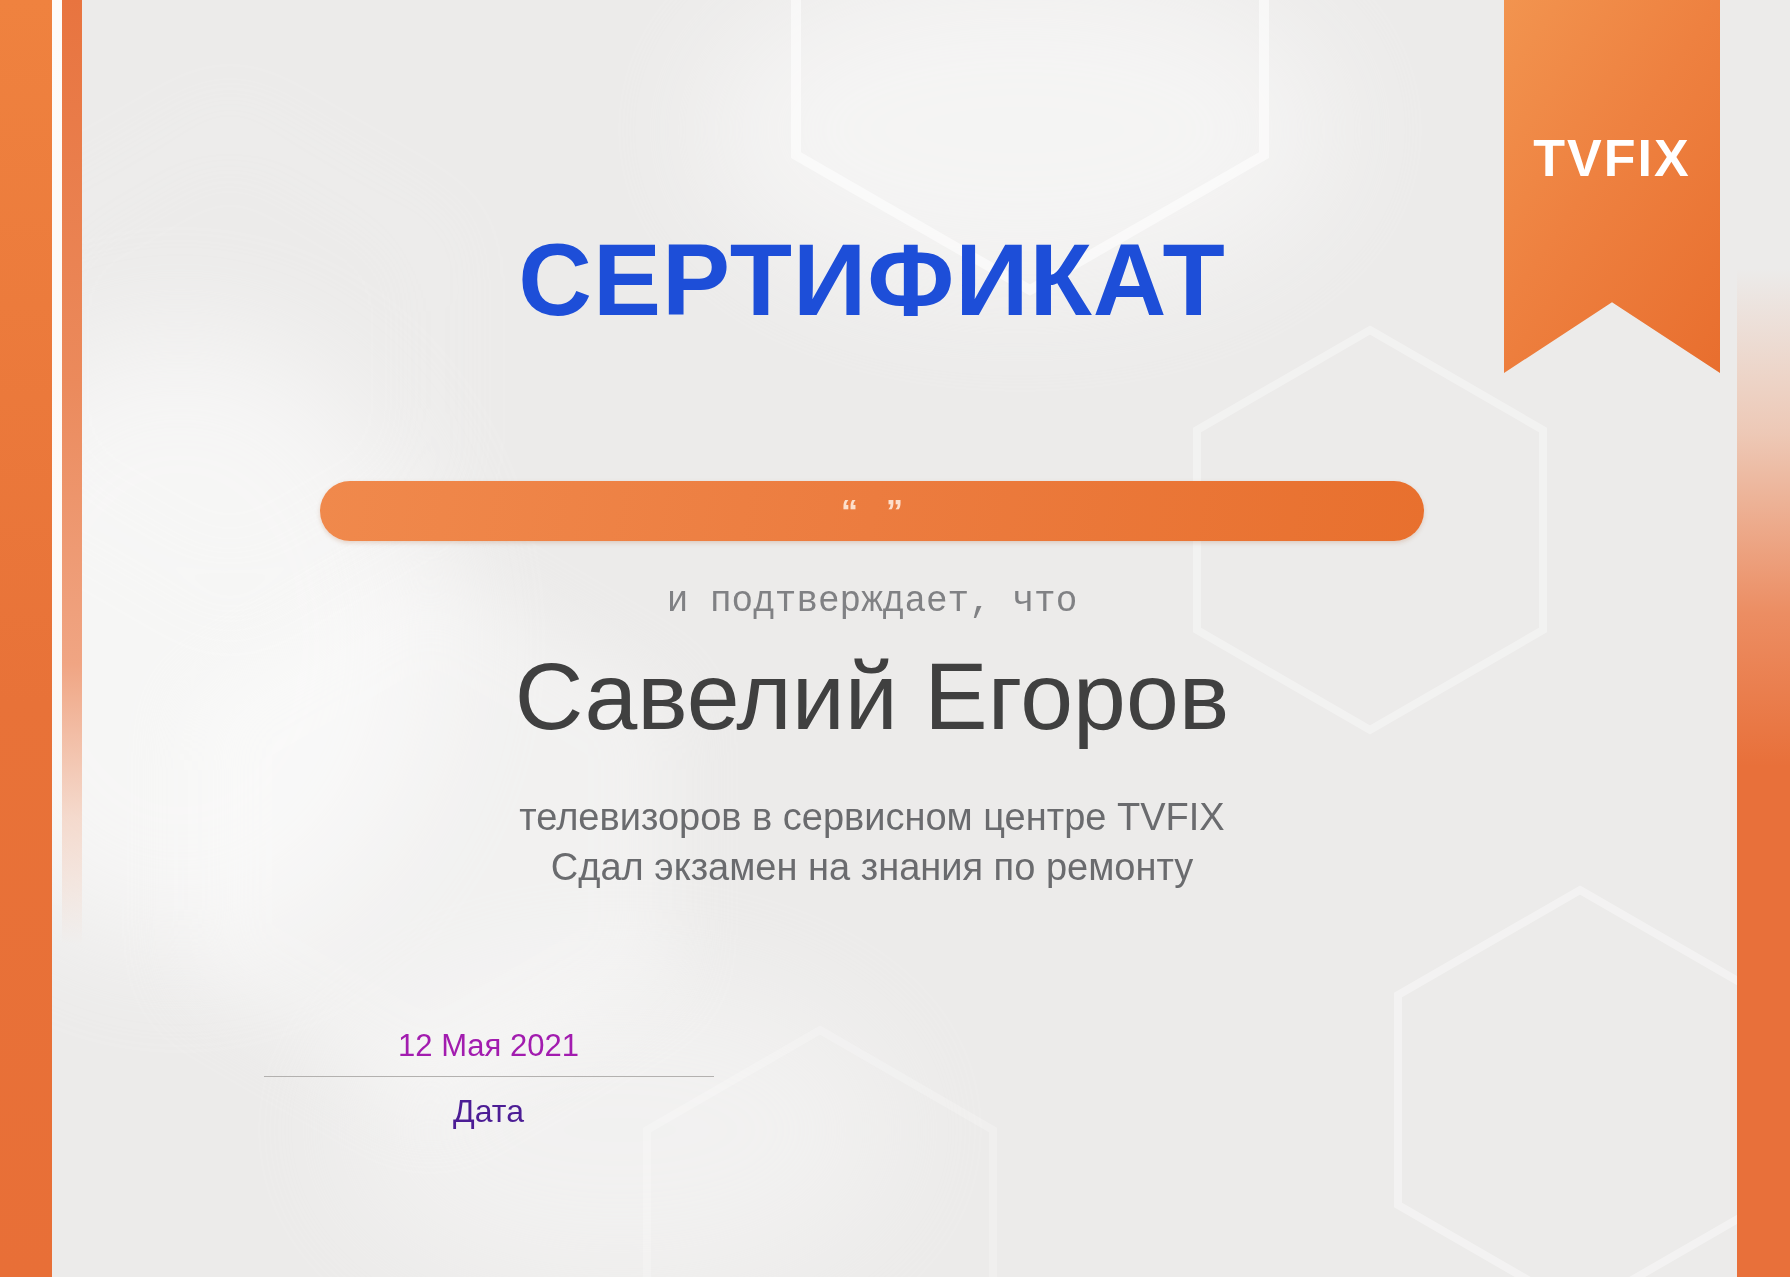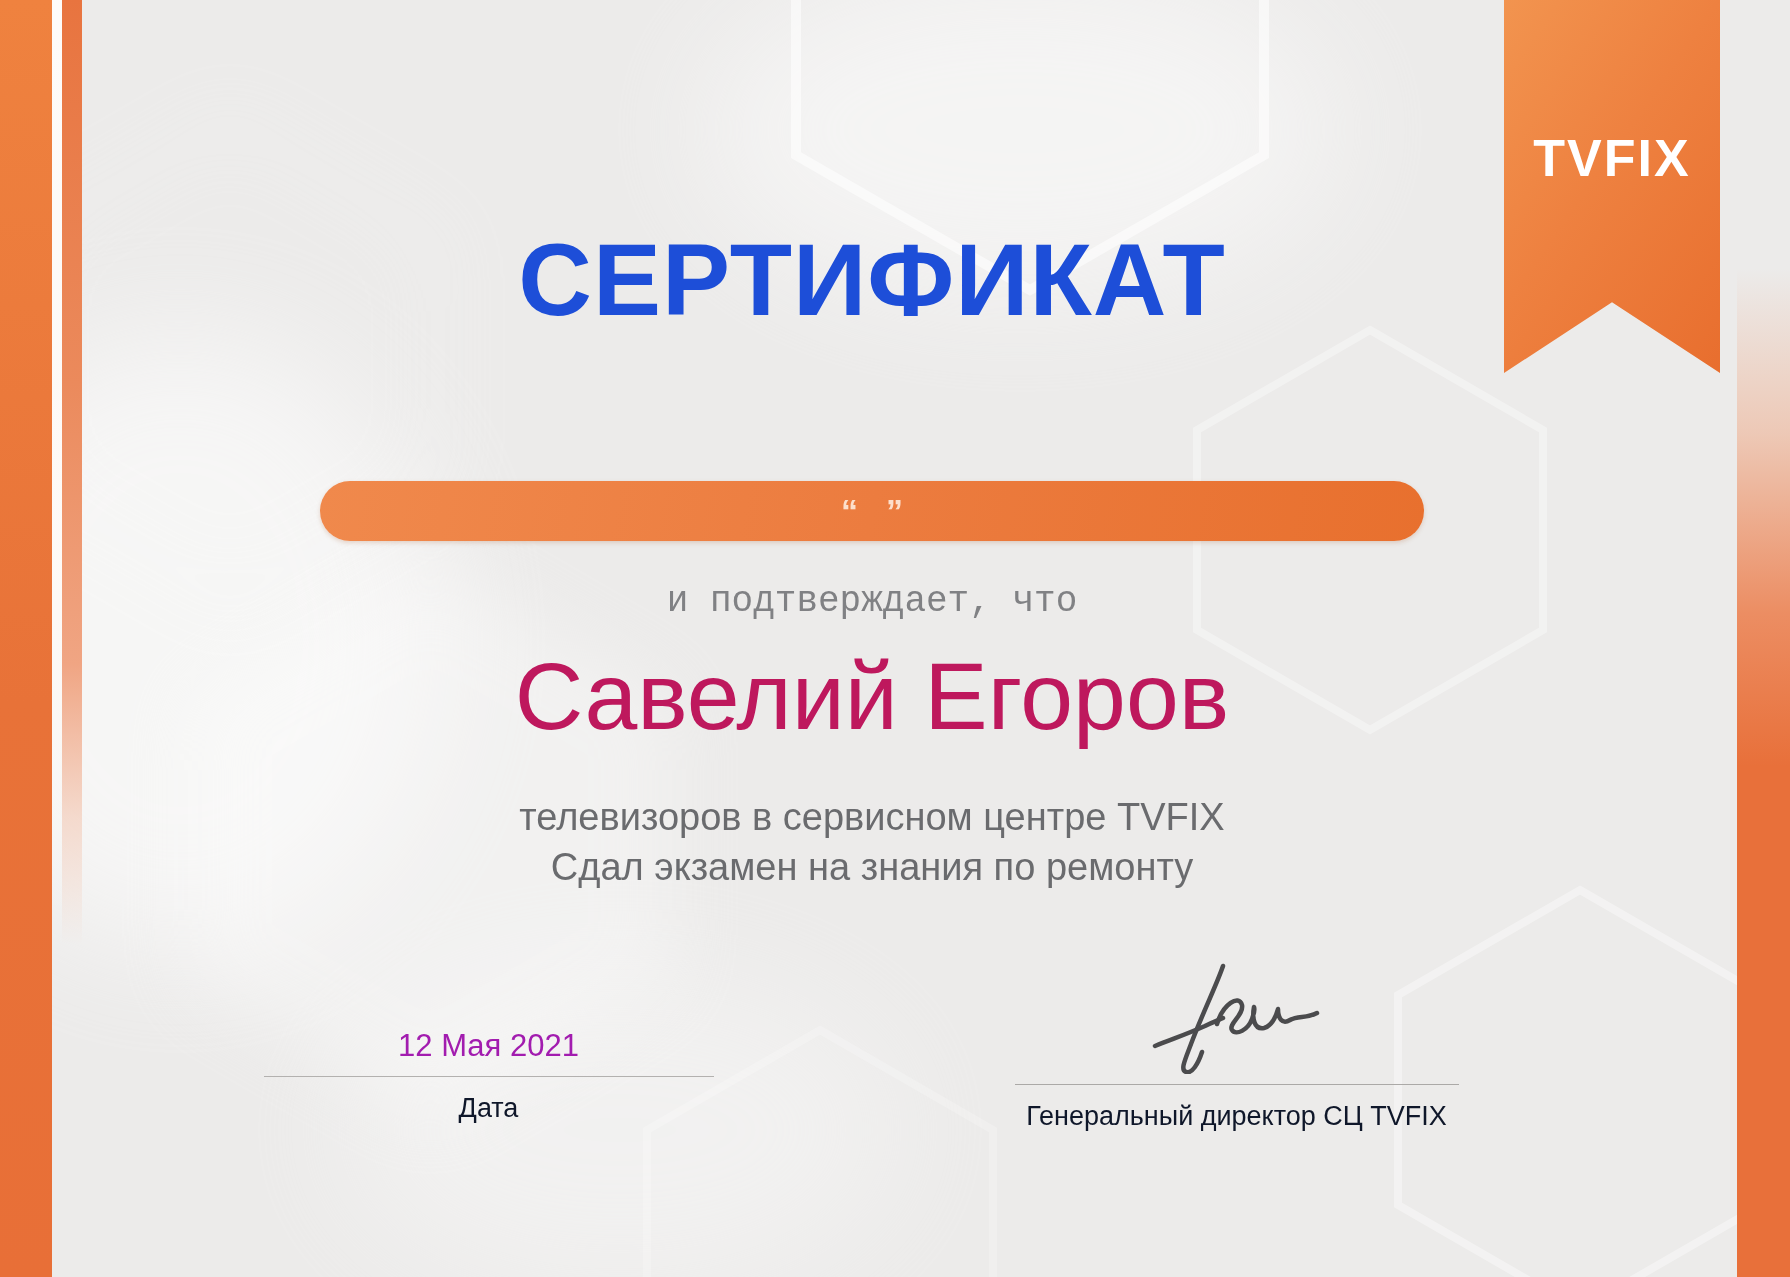--- a/index.html
+++ b/index.html
@@ -67,35 +67,35 @@
   }
   .badge .q{color:rgba(255,240,228,.85);font-size:34px;font-weight:700;}
   .badge .q.open{margin-right:14px;}
   .badge .q.close{margin-left:14px;}
   .confirm{
     top:581px;
     font-size:36px;color:#808184;font-family:Liberation Mono, monospace;
   }
   .name{
     top:642px;margin:0;
-    font-size:95px;font-weight:500;color:#be185d;
+    font-size:95px;font-weight:500;color:#404040;
   }
   .desc{
     top:792px;
     font-size:38px;line-height:50px;color:#6a6b6e;
   }
 
   
   .sig-block{position:absolute;width:497px;text-align:center;}
   .date-block{left:240px;top:1028px;}
   .signature-block{left:988px;top:960px;}
   .sig-value{font-size:31px;color:#a21caf;}
   .sig-line{width:450px;margin:12px auto 0 auto;border-top:1px solid #b3b1af;height:0;}
   .signature-block .sig-line{width:444px;border-top-color:#aba9a7;}
-  .sig-label{margin-top:16px;font-size:27px;color:#0f172a;}
+  .sig-label{margin-top:16px;font-size:32px;color:#4c1d95;}
   .sig-art{position:relative;height:112px;width:100%;}
   .sig-art svg{position:absolute;left:148px;top:2px;}
 </style>
 </head>
 <body>
 
 <div class="page">
 
   <svg class="bg-hex" width="1790" height="1277" viewBox="0 0 1790 1277">
     <defs>
@@ -145,27 +145,14 @@
     <div>телевизоров в сервисном центре TVFIX</div>
     <div>Сдал экзамен на знания по ремонту</div>
   </div>
 
   <div class="sig-block date-block">
     <div class="sig-value">12 Мая 2021</div>
     <div class="sig-line"></div>
     <div class="sig-label">Дата</div>
   </div>
 
-  <div class="sig-block signature-block">
-    <div class="sig-art">
-      <svg width="200" height="112" viewBox="0 0 170 112">
-        <g fill="none" stroke="#4b4b4d" stroke-width="4.5" stroke-linecap="round" stroke-linejoin="round">
-          <path d="M72,4 C66,22 52,50 40,82 C34,98 29,108 35,110 C41,112 47,102 51,90"></path>
-          <path d="M4,84 C24,76 36,72 54,64 C62,60 68,58 72,56"></path>
-          <path d="M66,62 C72,42 88,32 91,43 C93,53 77,62 81,68 C85,74 97,68 101,57 C103,52 104,48 103,45 C101,56 103,68 113,66 C121,64 125,54 127,47 C127,56 131,63 139,58 C147,53 155,57 166,51"></path>
-        </g>
-      </svg>
-    </div>
-    <div class="sig-line"></div>
-    <div class="sig-label">Генеральный директор СЦ TVFIX</div>
-  </div>
 
 </div>
 
 </body></html>

